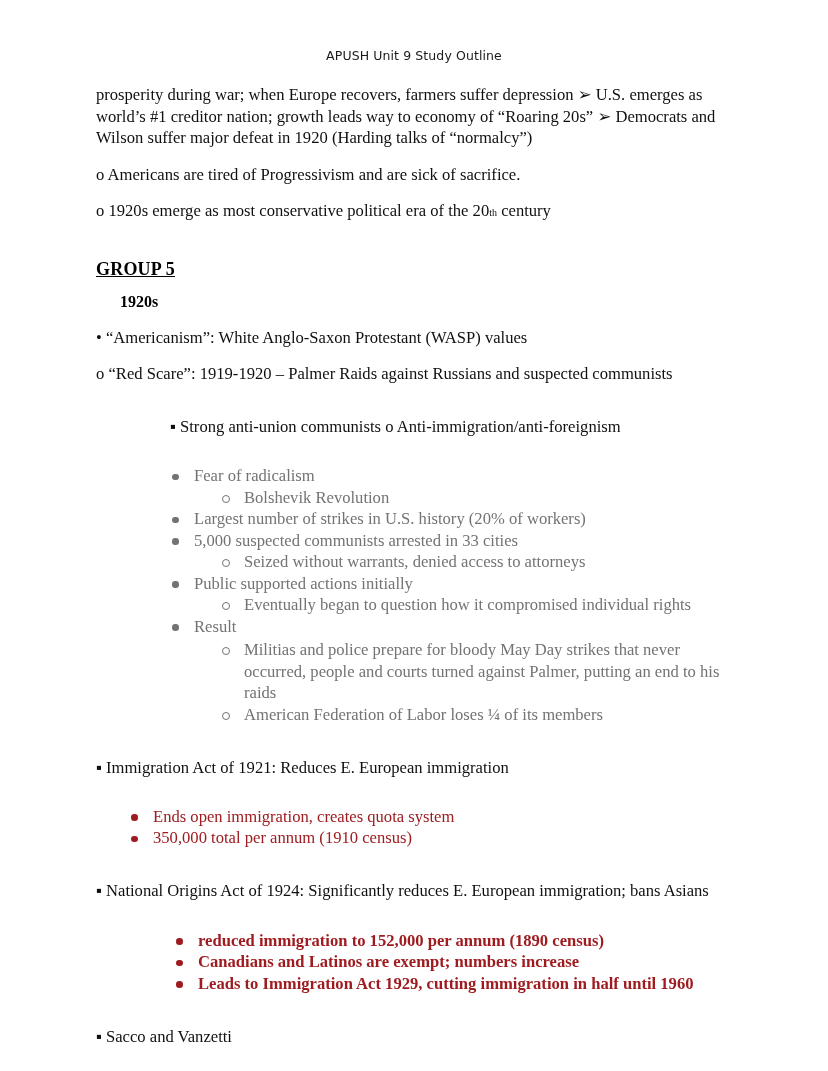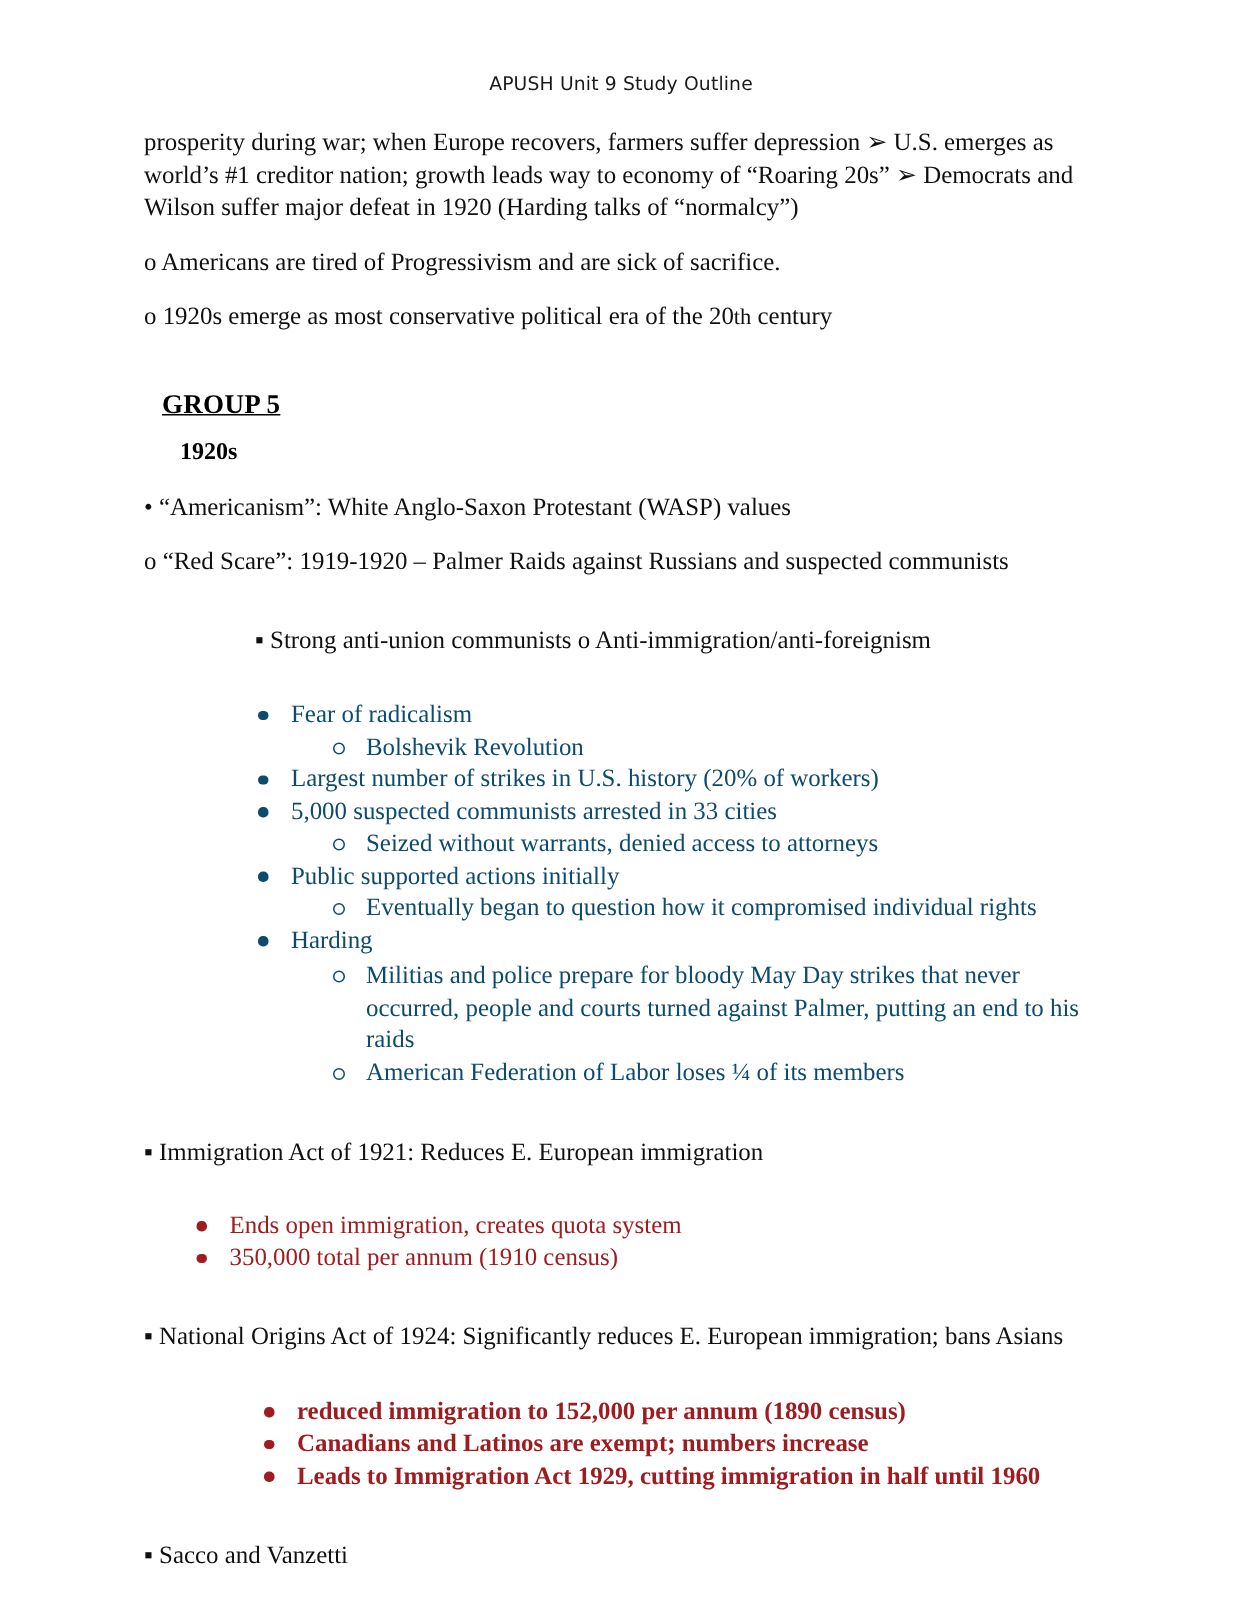--- a/index.html
+++ b/index.html
@@ -56,48 +56,47 @@
   .gap-md { height: 15px; }
   .gap-xl { height: 34px; }
 
   .group-title {
     font-size: 18px;
     font-weight: bold;
     text-decoration: underline;
     line-height: 22px;
     color: #000;
     letter-spacing: 0.2px;
-    margin-left: 12px;
   }
 
   .sub-title {
     font-size: 16px;
     font-weight: bold;
     line-height: 21px;
     color: #000;
     margin-left: 24px;
   }
 
   .sup-th {
-    font-size: 15px;
+    font-size: 10px;
     vertical-align: baseline;
   }
 
   
   .bl {
     position: relative;
     font-size: 16.6px;
     line-height: 21.5px;
   }
   .bl .txt {
     display: block;
   }
 
   
-  .blue { color: #0c4a6e; }
+  .blue { color: #737373; }
   .red  { color: #9e1c20; }
 
   
   .disc::before {
     content: "";
     position: absolute;
     left: 2px;
     top: 8.5px;
     width: 6.5px;
     height: 6.5px;
@@ -195,21 +194,21 @@
 
       <div class="bl blue disc ind-b1">
         <span class="txt bullet-pad">Public supported actions initially</span>
       </div>
 
       <div class="bl blue circ ind-b2">
         <span class="txt bullet-pad">Eventually began to question how it compromised individual rights</span>
       </div>
 
       <div class="bl blue disc ind-b1">
-        <span class="txt bullet-pad">Harding</span>
+        <span class="txt bullet-pad">Result</span>
       </div>
 
       <div class="bl blue circ ind-b2" style="margin-top:2px;">
         <span class="txt bullet-pad">Militias and police prepare for bloody May Day strikes that never occurred, people and courts turned against Palmer, putting an end to his raids</span>
       </div>
 
       <div class="bl blue circ ind-b2">
         <span class="txt bullet-pad">American Federation of Labor loses ¼ of its members</span>
       </div>
 

